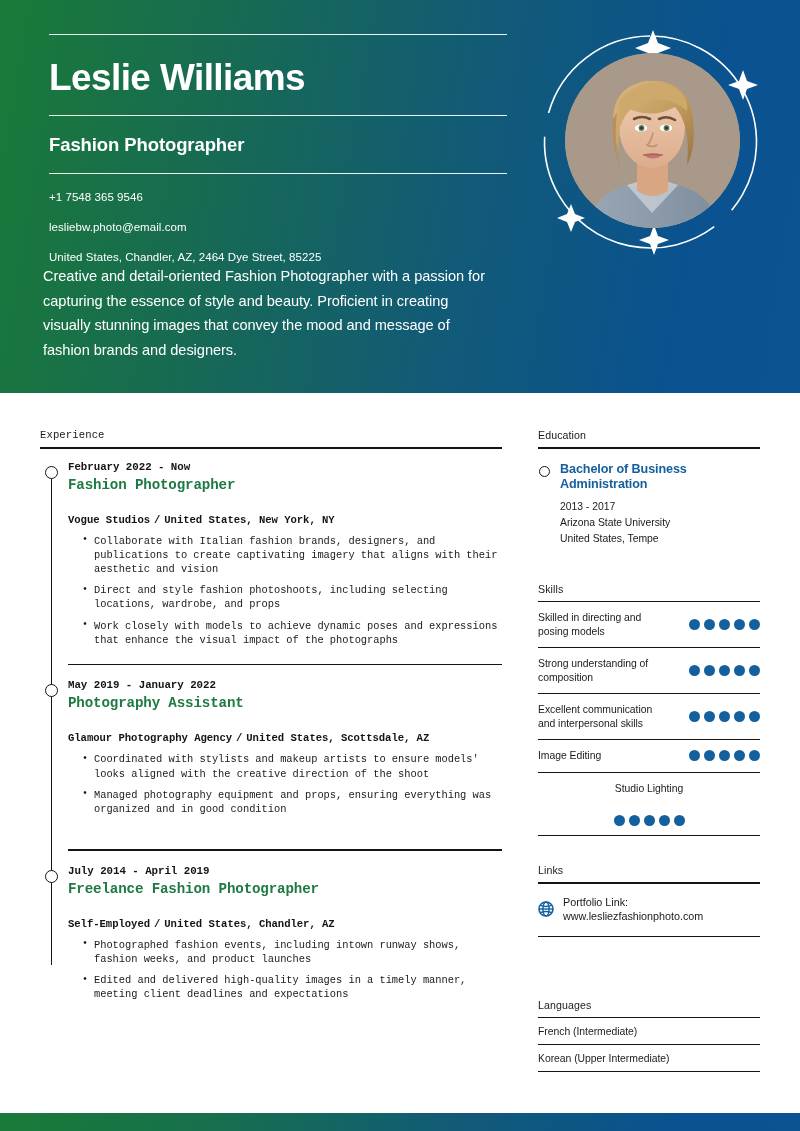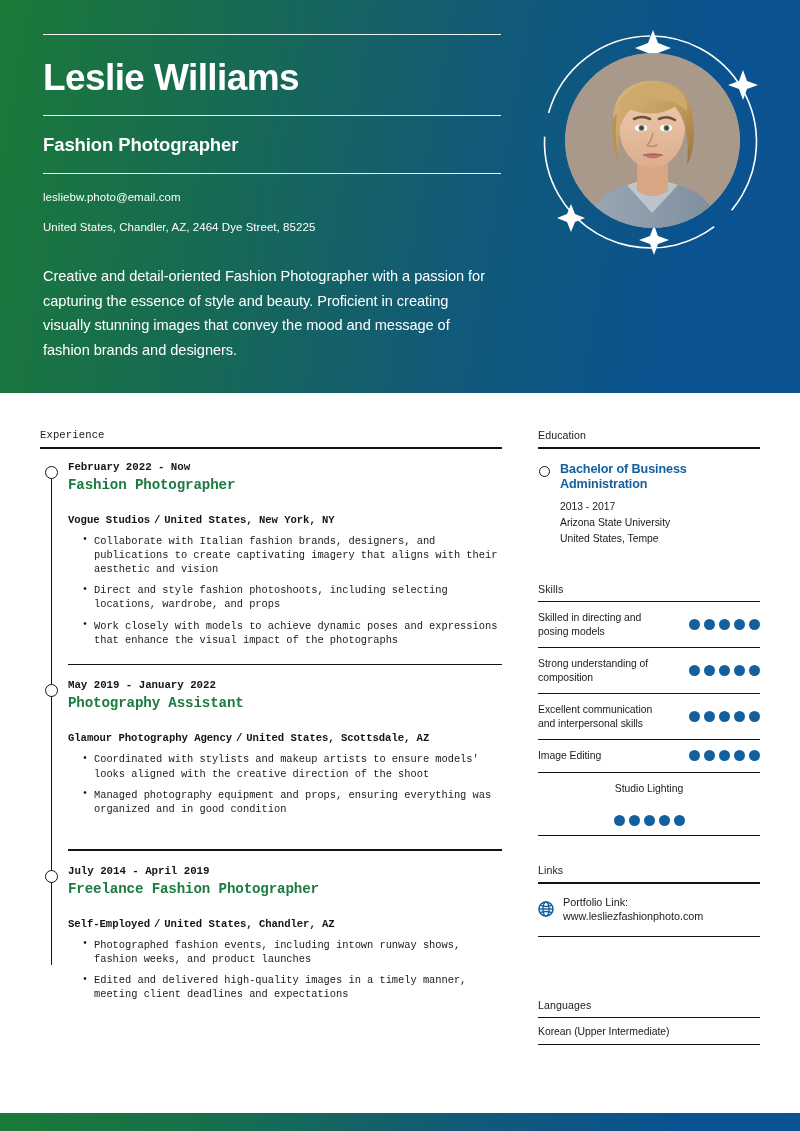--- a/index.html
+++ b/index.html
@@ -24,21 +24,21 @@
   .header {
     position: relative;
     width: 800px;
     height: 393px;
     background: linear-gradient(100deg, #1a7a38 0%, #176a53 28%, #115a78 58%, #0a5290 85%, #0b5391 100%);
     overflow: hidden;
   }
 
   .header-left {
     position: absolute;
-    left: 43px;
+    left: 49px;
     top: 34px;
     width: 458px;
   }
 
   .hrule {
     height: 1px;
     background: rgba(255,255,255,0.92);
     width: 100%;
   }
 
@@ -316,20 +316,21 @@
 
   <div class="header">
 
     <div class="header-left">
       <div class="hrule"></div>
       <div class="name">Leslie Williams</div>
       <div class="hrule"></div>
       <div class="job-title">Fashion Photographer</div>
       <div class="hrule"></div>
       <div class="contact-list">
+        <div class="contact-line">+1 7548 365 9546</div>
         <div class="contact-line">lesliebw.photo@email.com</div>
         <div class="contact-line">United States, Chandler, AZ, 2464 Dye Street, 85225</div>
       </div>
     </div>
 
     <div class="summary">Creative and detail-oriented Fashion Photographer with a passion for capturing the essence of style and beauty. Proficient in creating visually stunning images that convey the mood and message of fashion brands and designers.</div>
 
     <div class="photo-wrap">
       <svg class="photo-ring" viewBox="0 0 228 228">
         <path d="M 114 8 A 106 106 0 1 1 113 8" fill="none" stroke="#ffffff" stroke-width="1.6" stroke-dasharray="300 24 240 24" stroke-dashoffset="60"></path>
@@ -537,19 +538,20 @@
         <div class="link-text">
           <span>Portfolio Link:</span><br>
           <span>www.lesliezfashionphoto.com</span>
         </div>
       </div>
 
       <div class="block-gap" style="height:62px;"></div>
 
       <div class="sec-head">Languages</div>
       <div class="sec-rule"></div>
+      <div class="lang-row">French (Intermediate)</div>
       <div class="lang-row">Korean (Upper Intermediate)</div>
 
     </div>
   </div>
 
   <div class="footer-bar"></div>
 </div>
 
 </body></html>

